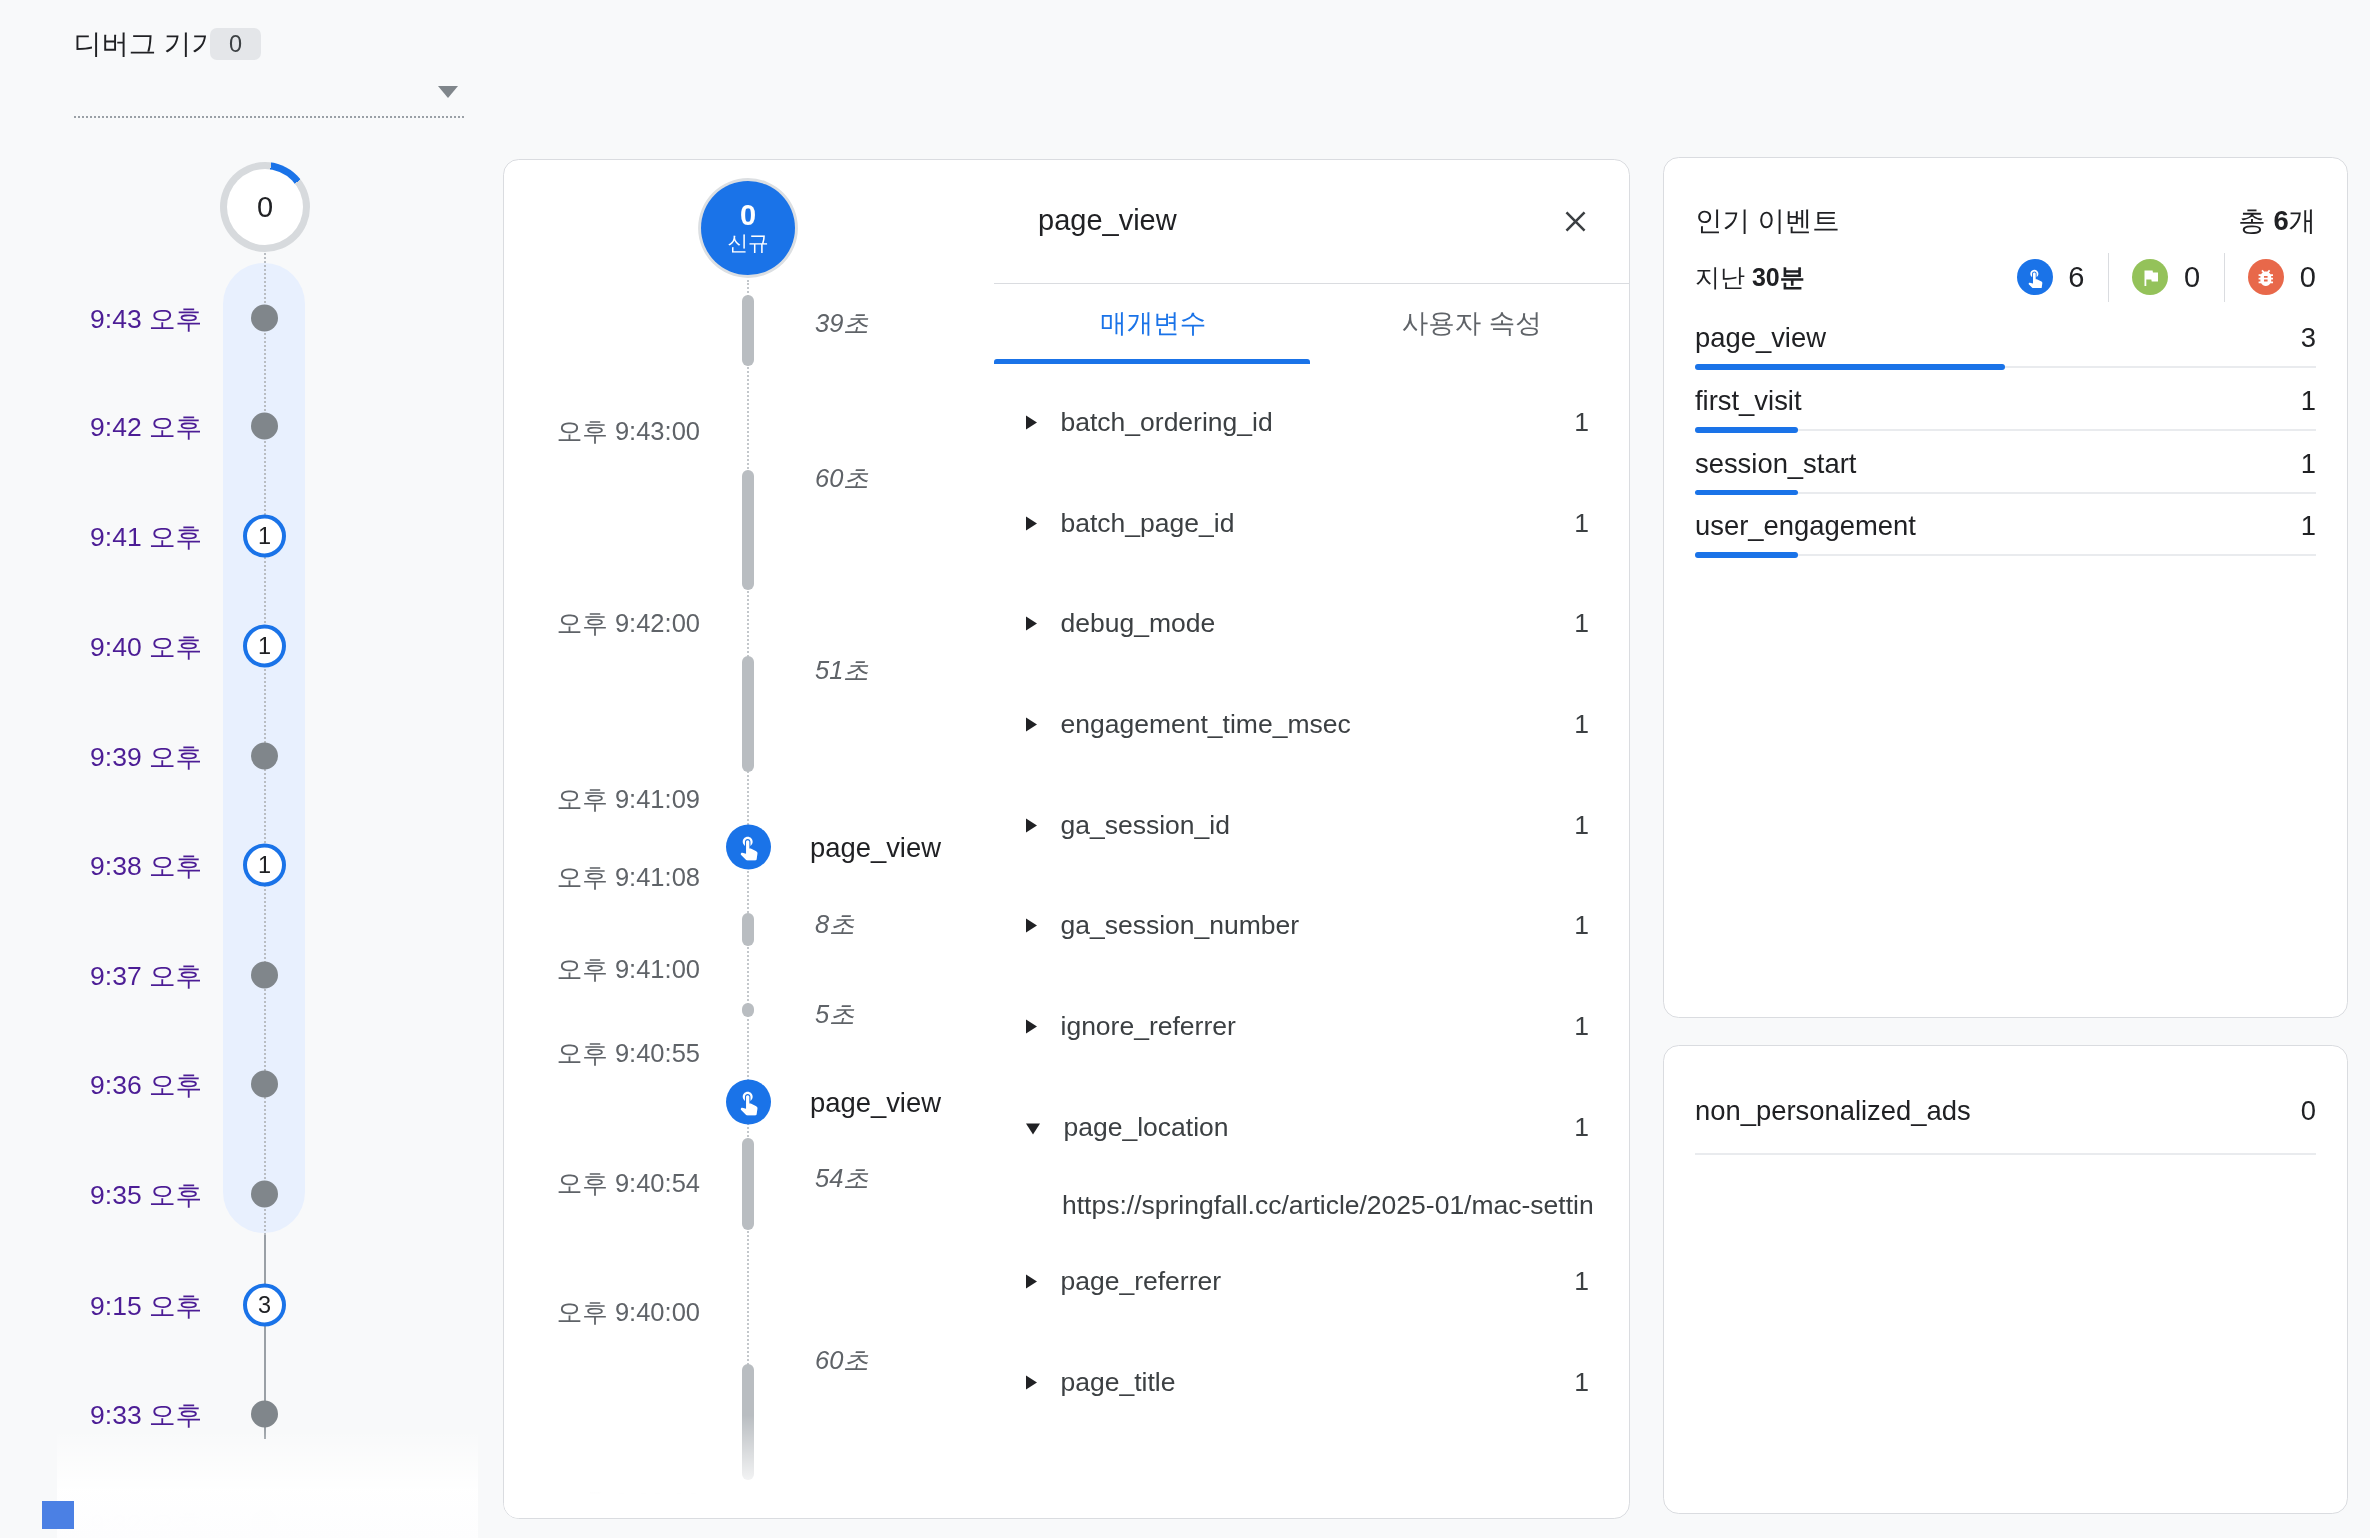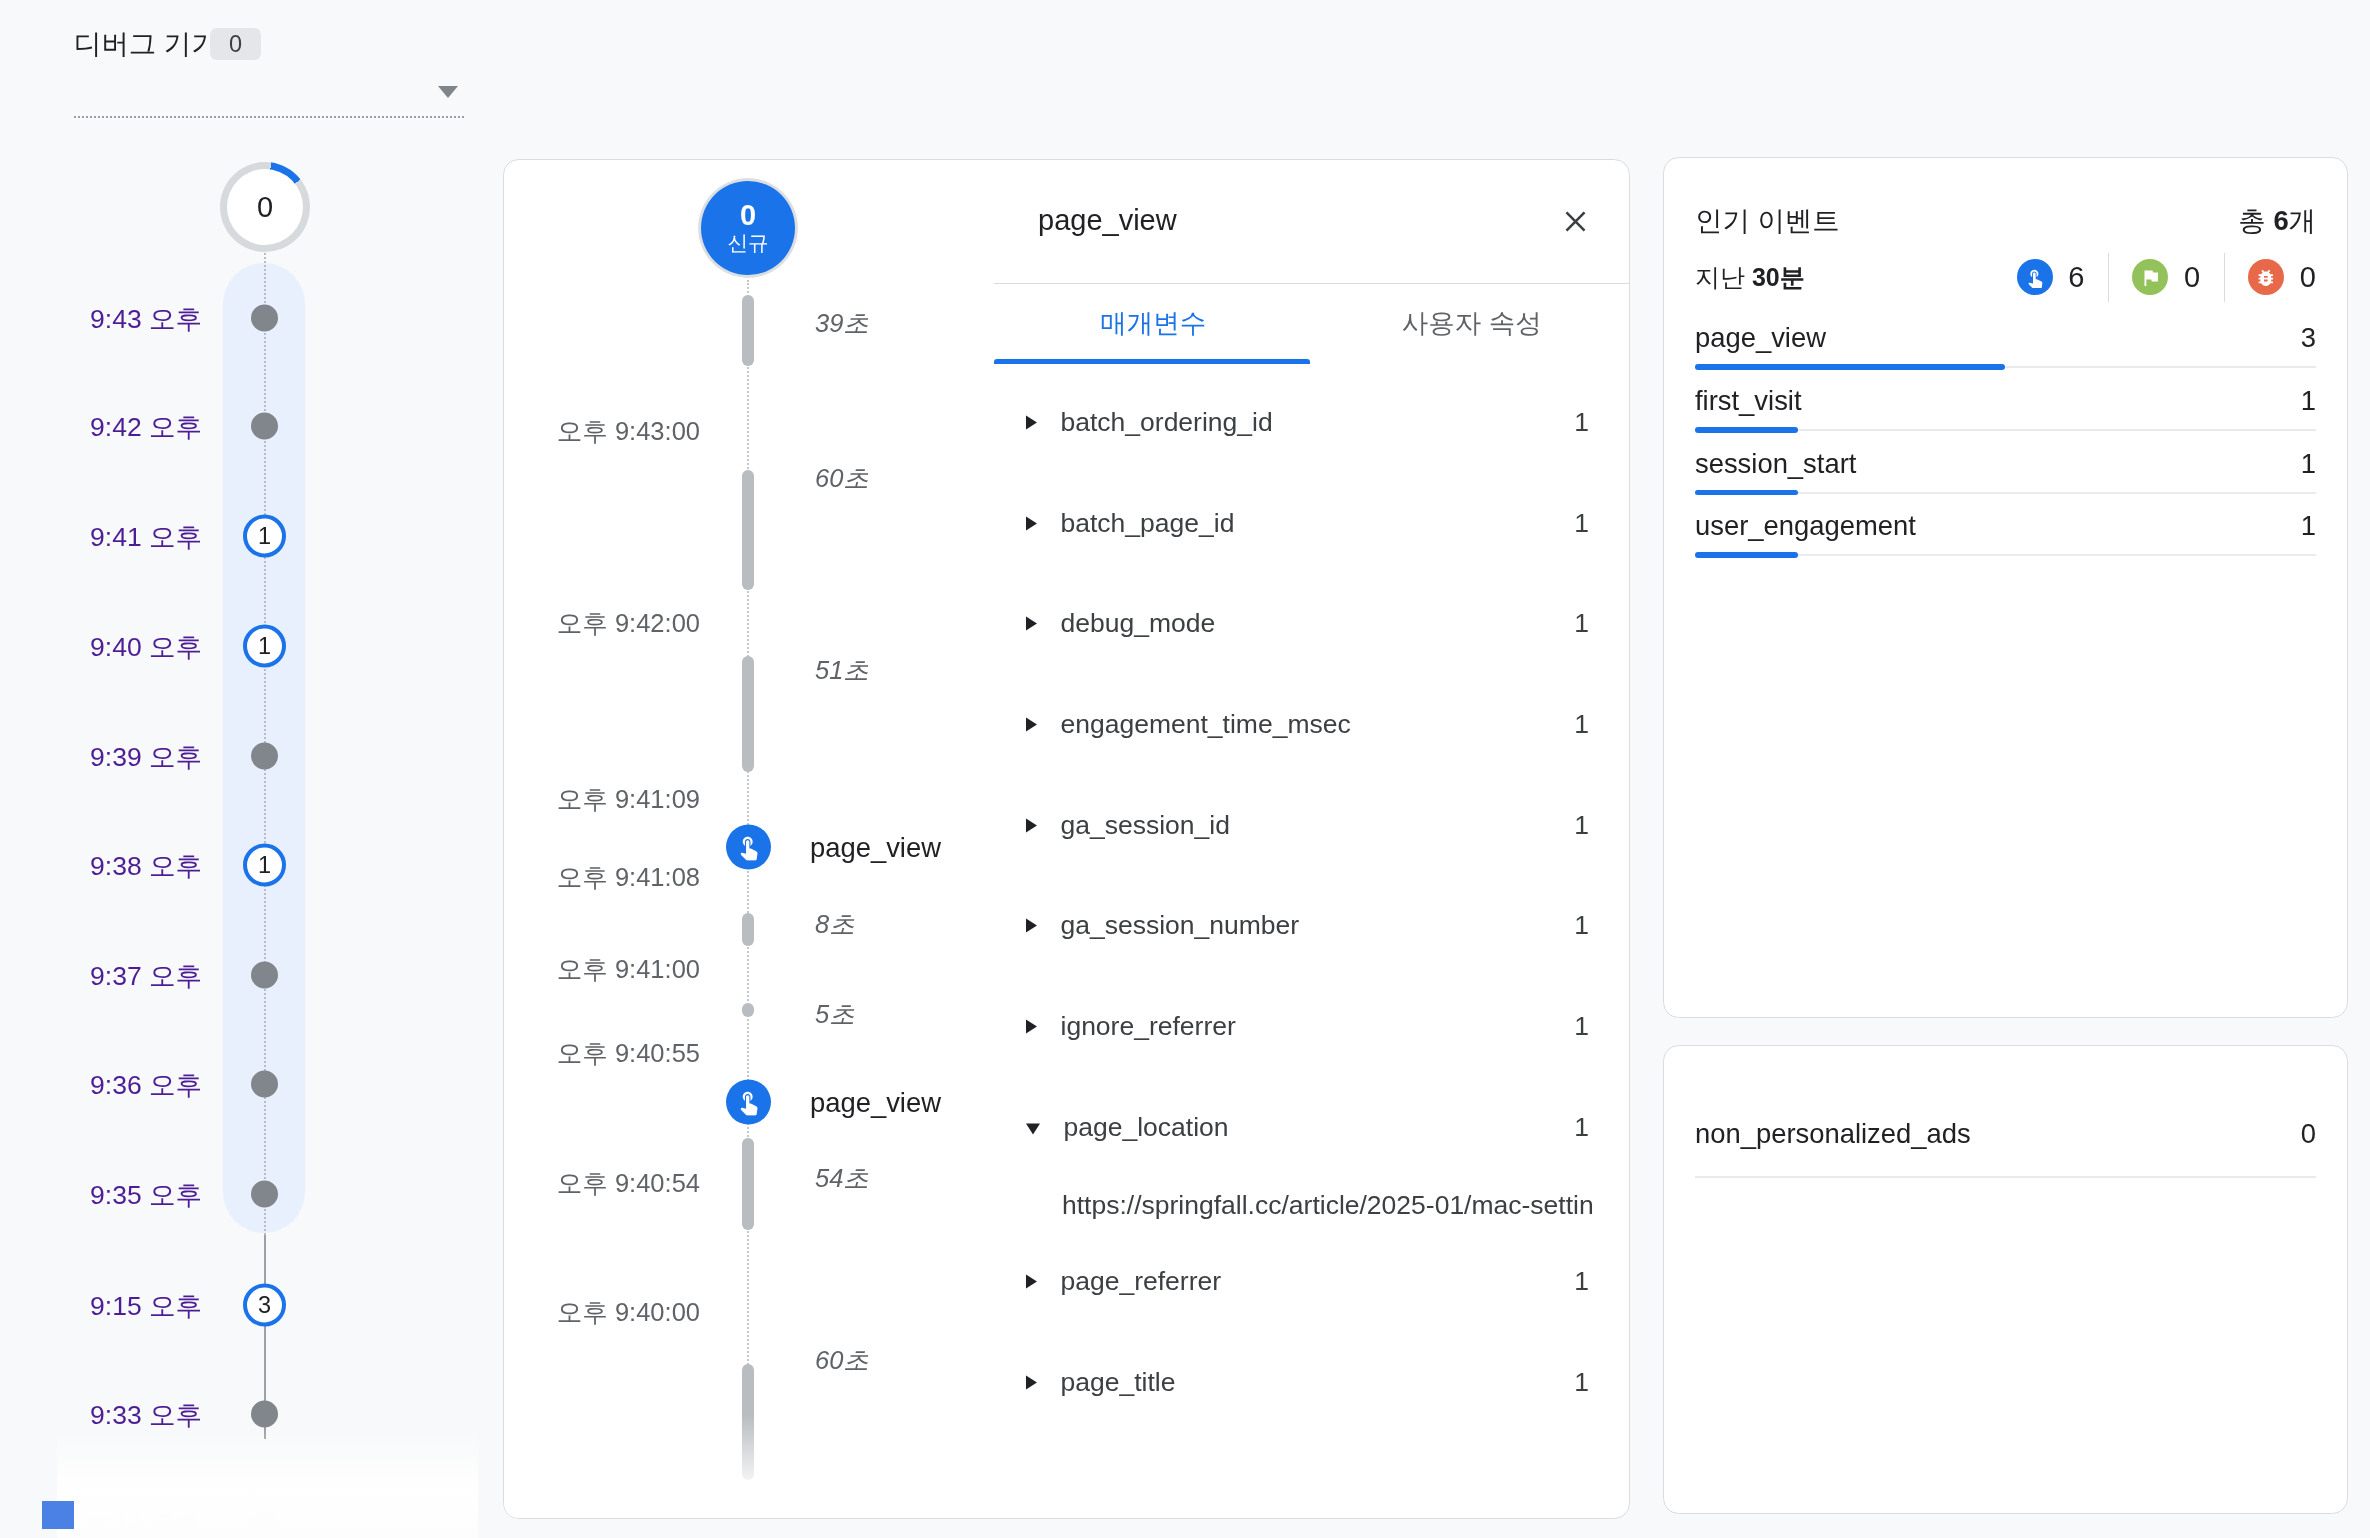--- a/index.html
+++ b/index.html
@@ -108,21 +108,21 @@
   .ev-list { margin-top:17.6px; }
   .ev-row { height:47px; margin-bottom:15.7px; cursor:pointer; }
   .ev-line { display:flex; justify-content:space-between; align-items:baseline; font-size:27.4px; color:#202124; }
   .ev-track { position:relative; height:5.9px; margin-top:9.8px; }
   .ev-track::before { content:""; position:absolute; left:0; right:0; top:2px; height:2px; background:#e9ebee; }
   .ev-fill { position:absolute; left:0; top:0; height:5.9px; background:#1a73e8; border-radius:2.9px; }
   .ucard { position:absolute; left:1663px; top:1045px; width:685px; height:469px;
     background:#fff; border:1px solid #dadce0; border-radius:15.7px; padding:0 31px; }
   .ucard-head { display:flex; justify-content:space-between; align-items:flex-start; margin-top:55px; }
   .ucard-title { font-size:25.5px; color:#202124; padding-top:7.8px; }
-  .up-row { display:flex; justify-content:space-between; margin-top:72px; padding-bottom:25.5px;
+  .up-row { display:flex; justify-content:space-between; margin-top:49px; padding-bottom:25.5px;
     border-bottom:2px solid #e9ebee; font-size:27.4px; color:#202124; }
 </style>
 </head>
 <body>
 
 <div class="hdr-title">디버그 기기</div>
 <div class="hdr-badge">0</div>
 <div class="device-select">
   <span class="device-caret"></span>
 </div>

